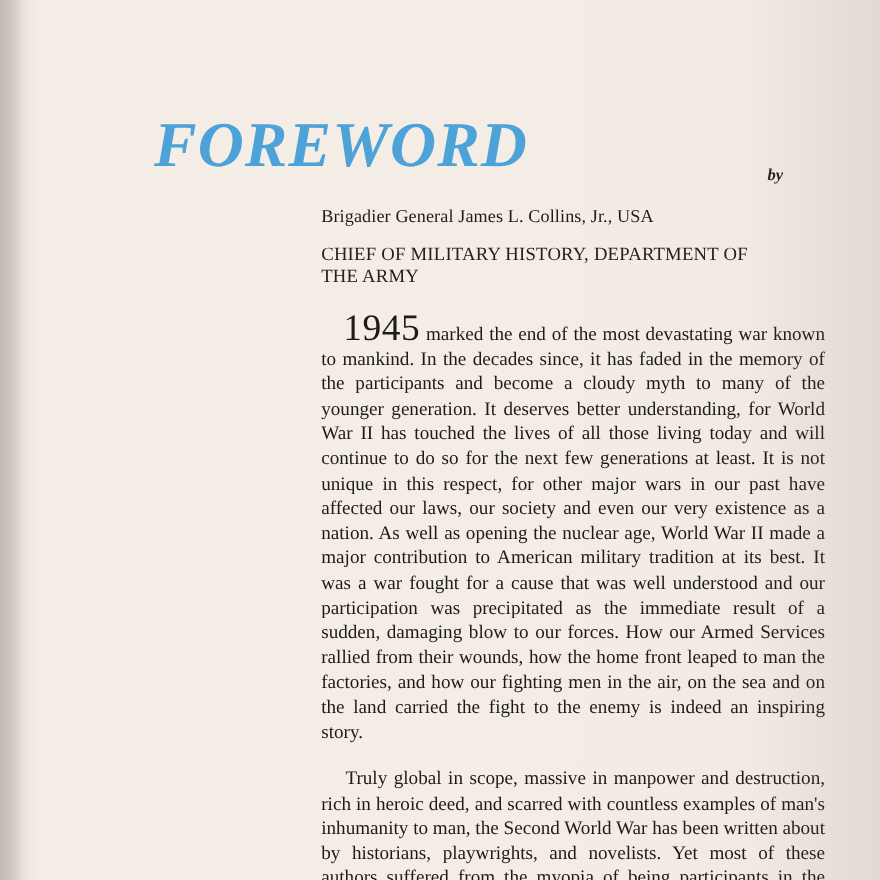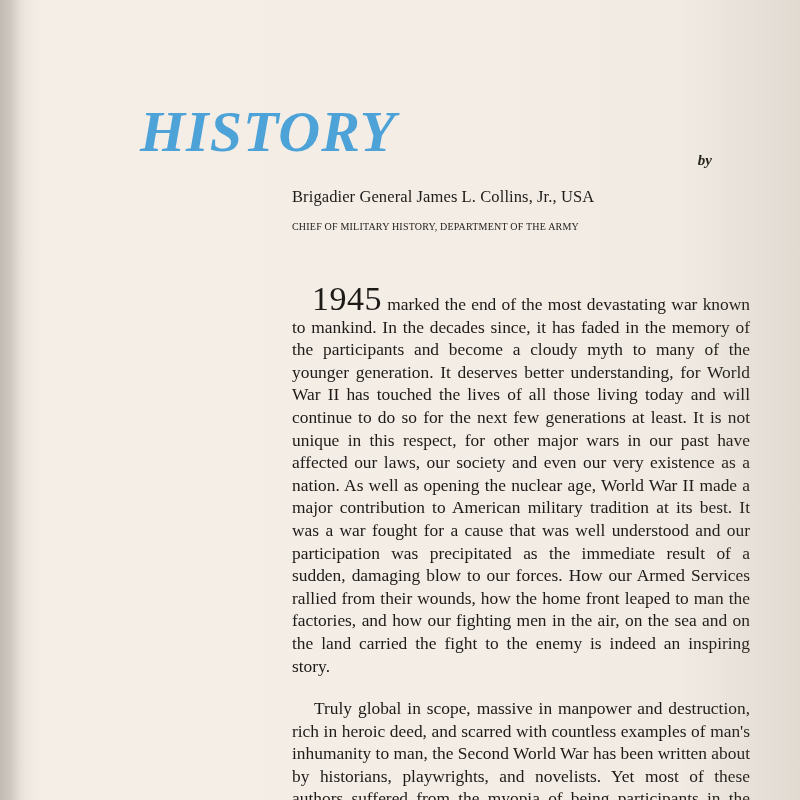--- a/index.html
+++ b/index.html
@@ -90,21 +90,21 @@
     font-weight: 400;
     font-size: 16.5px;
     color: #1e1b18;
     letter-spacing: 0.1px;
     margin: 0 0 14px 0;
   }
 
   .byline-role {
     font-family: "Liberation Serif", serif;
     font-weight: 400;
-    font-size: 10px;
+    font-size: 17px;
     color: #25221e;
     letter-spacing: 0.2px;
     margin: 0;
   }
 
   .body-block {
     position: absolute;
     left: 292px;
     top: 288px;
     width: 458px;
@@ -130,21 +130,21 @@
     letter-spacing: 0.5px;
     padding-left: 20px;
   }
 </style>
 </head>
 <body>
 
 <div class="page">
   <div class="content">
 
-    <h1 class="foreword-title">HISTORY</h1>
+    <h1 class="foreword-title">FOREWORD</h1>
 
     <div class="byline-block">
       <p class="byline-by">by</p>
       <p class="byline-author">Brigadier General James L. Collins, Jr., USA</p>
       <p class="byline-role">CHIEF OF MILITARY HISTORY, DEPARTMENT OF THE ARMY</p>
     </div>
 
     <div class="body-block">
       <p class="para"><span class="dropnum">1945</span><span> marked the end of the most devastating war known to mankind. In the decades since, it has faded in the memory of the participants and become a cloudy myth to many of the younger generation. It deserves better understanding, for World War II has touched the lives of all those living today and will continue to do so for the next few generations at least. It is not unique in this respect, for other major wars in our past have affected our laws, our society and even our very existence as a nation. As well as opening the nuclear age, World War II made a major contribution to American military tradition at its best. It was a war fought for a cause that was well understood and our participation was precipitated as the immediate result of a sudden, damaging blow to our forces. How our Armed Services rallied from their wounds, how the home front leaped to man the factories, and how our fighting men in the air, on the sea and on the land carried the fight to the enemy is indeed an inspiring story.</span></p>
       <p class="para"><span>Truly global in scope, massive in manpower and destruction, rich in heroic deed, and scarred with countless examples of man's inhumanity to man, the Second World War has been written about by historians, playwrights, and novelists. Yet most of these authors suffered from the myopia of being participants in the events described or have looked at the war from the sole viewpoint of one or another of the combatants. Now, a Swiss military historian, Lt. Colonel Eddy Bauer, has clearly and without the bias of involvement, set forth, as impartially as any one writer can, the tremendous story of millions of men and women surging in battle across continents.</span></p>

